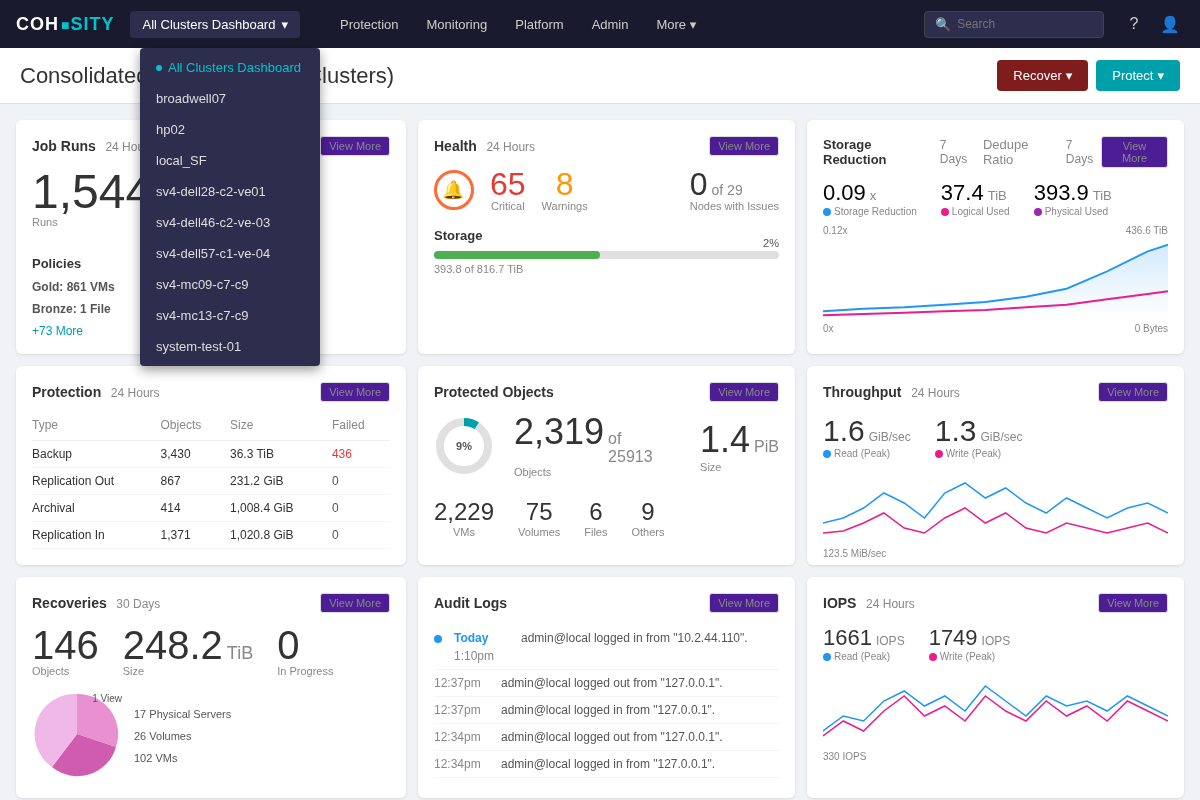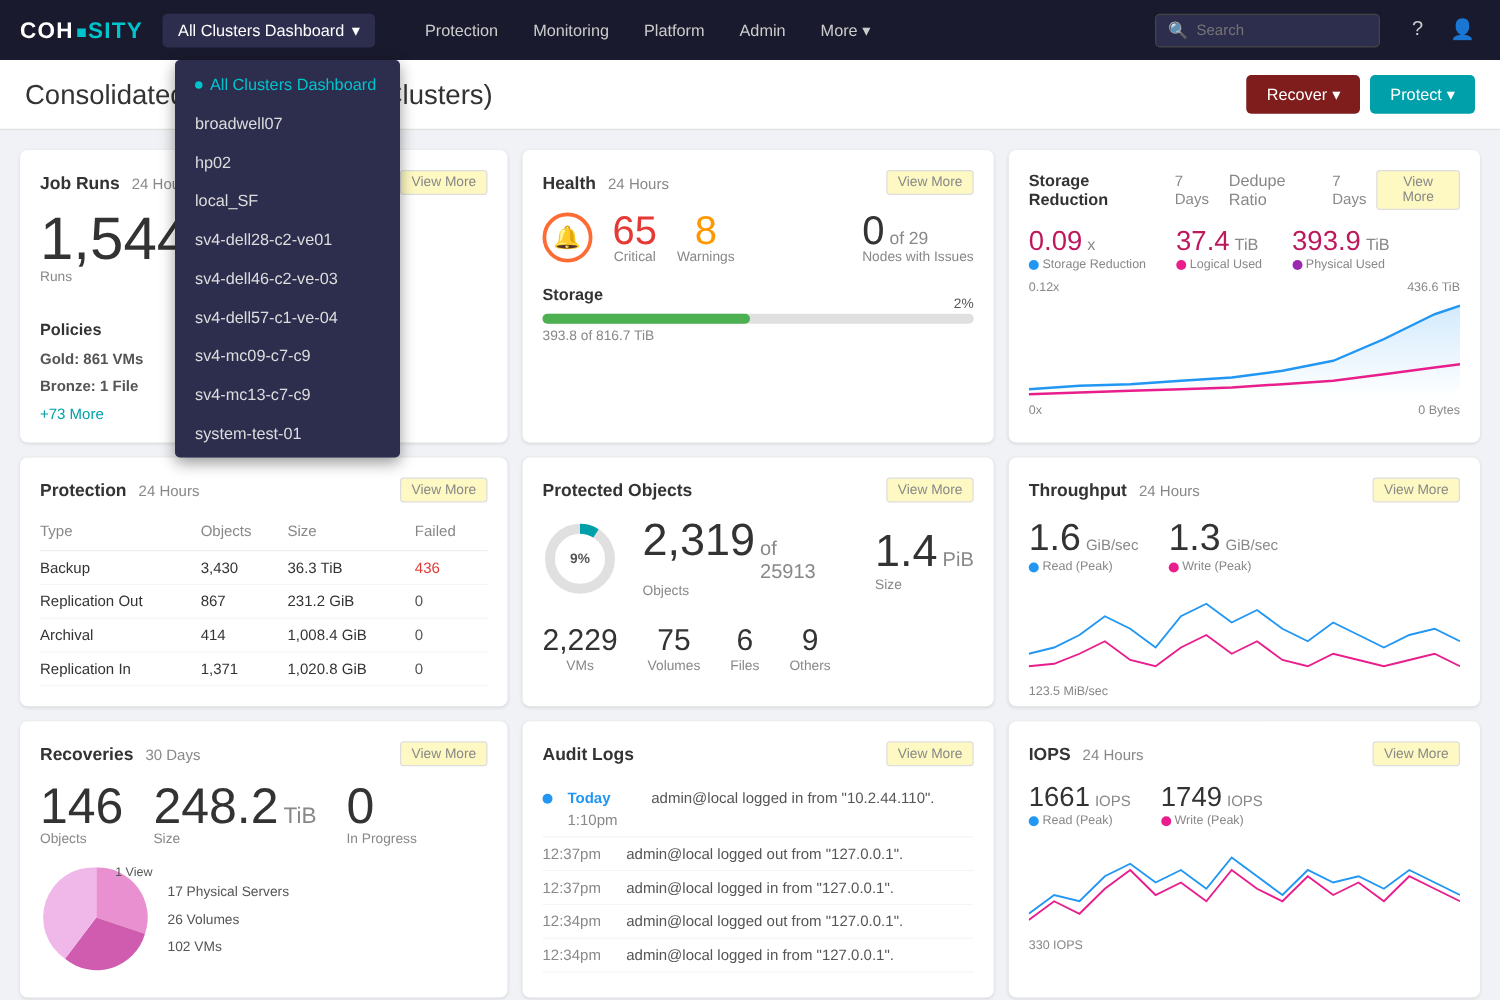--- a/index.html
+++ b/index.html
@@ -194,21 +194,21 @@
       margin-left: 6px;
       font-weight: 400;
     }
     .view-more {
       font-size: 11px;
       color: #888;
       border: 1px solid #ddd;
       padding: 3px 8px;
       border-radius: 3px;
       cursor: pointer;
-      background: #fef9c3;
+      background: #4c1d95;
     }
 
     
     .job-runs-value {
       font-size: 48px;
       font-weight: 300;
       color: #333;
       line-height: 1;
     }
     .job-runs-label {
@@ -326,21 +326,21 @@
     .sr-days {
       font-size: 12px;
       color: #888;
     }
     .sr-metrics {
       display: flex;
       gap: 24px;
       margin-bottom: 8px;
     }
     .sr-metric { }
-    .sr-value { font-size: 22px; font-weight: 300; color: #be185d; }
+    .sr-value { font-size: 22px; font-weight: 300; color: #000000; }
     .sr-unit { font-size: 13px; color: #888; }
     .sr-dot-label {
       font-size: 10px;
       color: #888;
       display: flex;
       align-items: center;
       gap: 3px;
     }
     .dot { width: 8px; height: 8px; border-radius: 50%; display: inline-block; }
     .dot-blue { background: #2196f3; }

